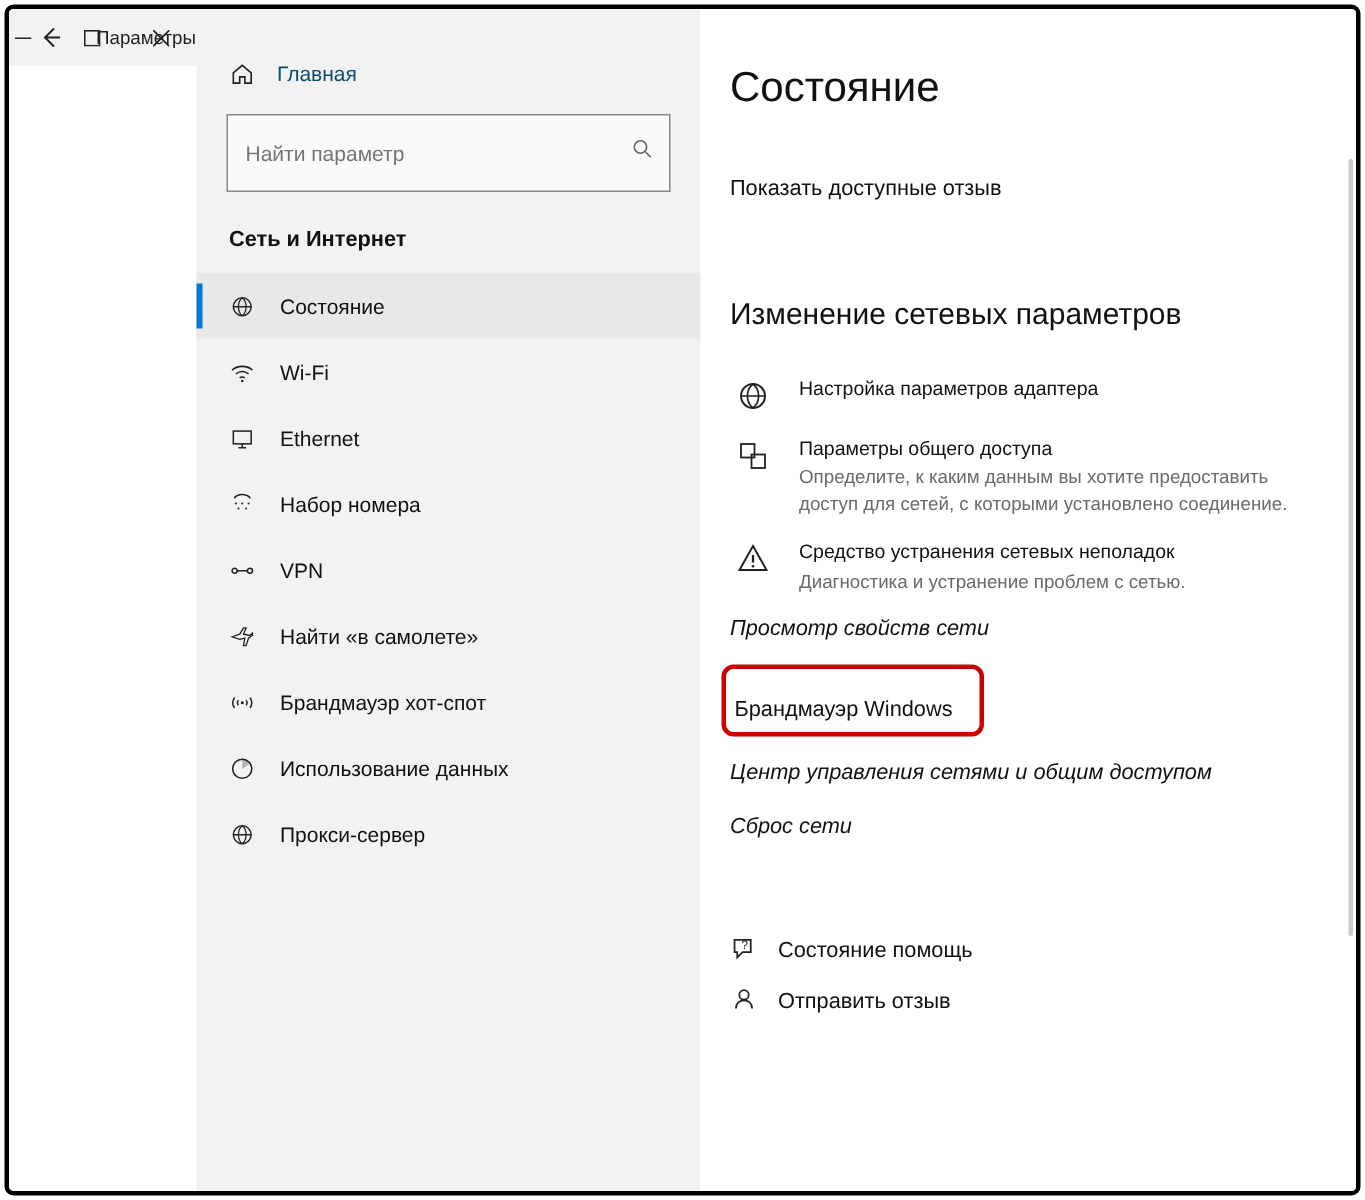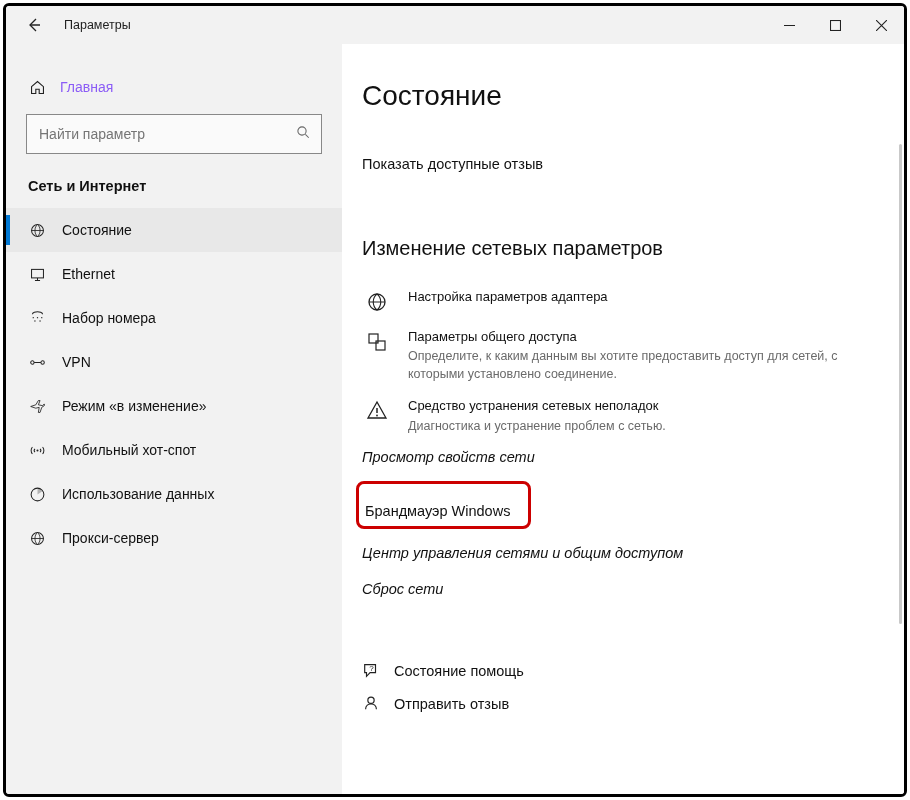--- a/index.html
+++ b/index.html
@@ -12,21 +12,21 @@
     overflow: hidden;
     position: relative;
   }
   .window-outer {
     border: 3px solid #000;
     border-radius: 6px;
     width: 904px;
     height: 794px;
     margin: 3px;
     display: flex;
-    flex-direction: column;
+    flex-direction: row;
     background: #fff;
     overflow: hidden;
   }
   .titlebar {
     height: 38px;
     display: flex;
     align-items: center;
     padding-left: 14px;
     background: #f2f2f2;
     position: relative;
@@ -68,24 +68,24 @@
     flex-direction: column;
     position: relative;
   }
   .home-row {
     display: flex;
     align-items: center;
     padding: 6px 22px 14px 22px;
     gap: 14px;
     cursor: pointer;
   }
-  .home-row .lbl { font-size: 14px; color: #8b5cf6; }
+  .home-row .lbl { font-size: 14px; color: #0c4a6e; }
   .search-box {
     margin: 4px 20px 18px 20px;
-    height: 40px;
+    height: 52px;
     border: 1px solid #888;
     background: #fafafa;
     display: flex;
     align-items: center;
     padding: 0 10px;
     cursor: text;
   }
   .search-box input {
     flex: 1;
     border: none;
@@ -265,20 +265,29 @@
       <div class="nav-item selected">
         <span class="nav-icon">
           <svg width="17" height="17" viewBox="0 0 20 20">
               <circle cx="10" cy="10" r="7" stroke="#222" stroke-width="1.2" fill="none"></circle>
               <path d="M3 10 H17 M10 3 C6 6 6 14 10 17 M10 3 C14 6 14 14 10 17" stroke="#222" stroke-width="1" fill="none"></path>
             </svg>
         </span>
         <span>Состояние</span>
       </div>
 
+      <div class="nav-item">
+        <span class="nav-icon">
+          <svg width="17" height="17" viewBox="0 0 20 20">
+              <path d="M2 8 C6 4 14 4 18 8 M5 11 C8 8.5 12 8.5 15 11 M8 14 C9 13 11 13 12 14" stroke="#222" stroke-width="1.2" fill="none"></path>
+              <circle cx="10" cy="16.5" r="1" fill="#222"></circle>
+            </svg>
+        </span>
+        <span>Wi-Fi</span>
+      </div>
 
       <div class="nav-item">
         <span class="nav-icon">
           <svg width="17" height="17" viewBox="0 0 20 20">
               <rect x="3" y="4" width="14" height="10" stroke="#222" stroke-width="1.2" fill="none"></rect>
               <path d="M7 17 H13 M10 14 V17" stroke="#222" stroke-width="1.2"></path>
             </svg>
         </span>
         <span>Ethernet</span>
       </div>
@@ -307,31 +316,31 @@
         </span>
         <span>VPN</span>
       </div>
 
       <div class="nav-item">
         <span class="nav-icon">
           <svg width="17" height="17" viewBox="0 0 20 20">
               <path d="M2 10 L8 8 L11 3 L13 3 L11 8 L16 9 L18 7 L18 9 L15 11 L13 17 L11 17 L12 11 L8 12 Z" stroke="#222" stroke-width="1" fill="none"></path>
             </svg>
         </span>
-        <span>Режим «в изменение»</span>
+        <span>Найти «в самолете»</span>
       </div>
 
       <div class="nav-item">
         <span class="nav-icon">
           <svg width="17" height="17" viewBox="0 0 20 20">
               <path d="M4 6 C2 8 2 12 4 14 M7 8 C6 9 6 11 7 12 M16 6 C18 8 18 12 16 14 M13 8 C14 9 14 11 13 12" stroke="#222" stroke-width="1.2" fill="none"></path>
               <circle cx="10" cy="10" r="1.2" fill="#222"></circle>
             </svg>
         </span>
-        <span>Мобильный хот-спот</span>
+        <span>Брандмауэр хот-спот</span>
       </div>
 
       <div class="nav-item">
         <span class="nav-icon">
           <svg width="17" height="17" viewBox="0 0 20 20">
               <circle cx="10" cy="10" r="7.5" stroke="#222" stroke-width="1.2" fill="none"></circle>
               <path d="M10 10 L10 2.5 A7.5 7.5 0 0 1 16 6 Z" fill="#222" opacity="0.3"></path>
             </svg>
         </span>
         <span>Использование данных</span>

